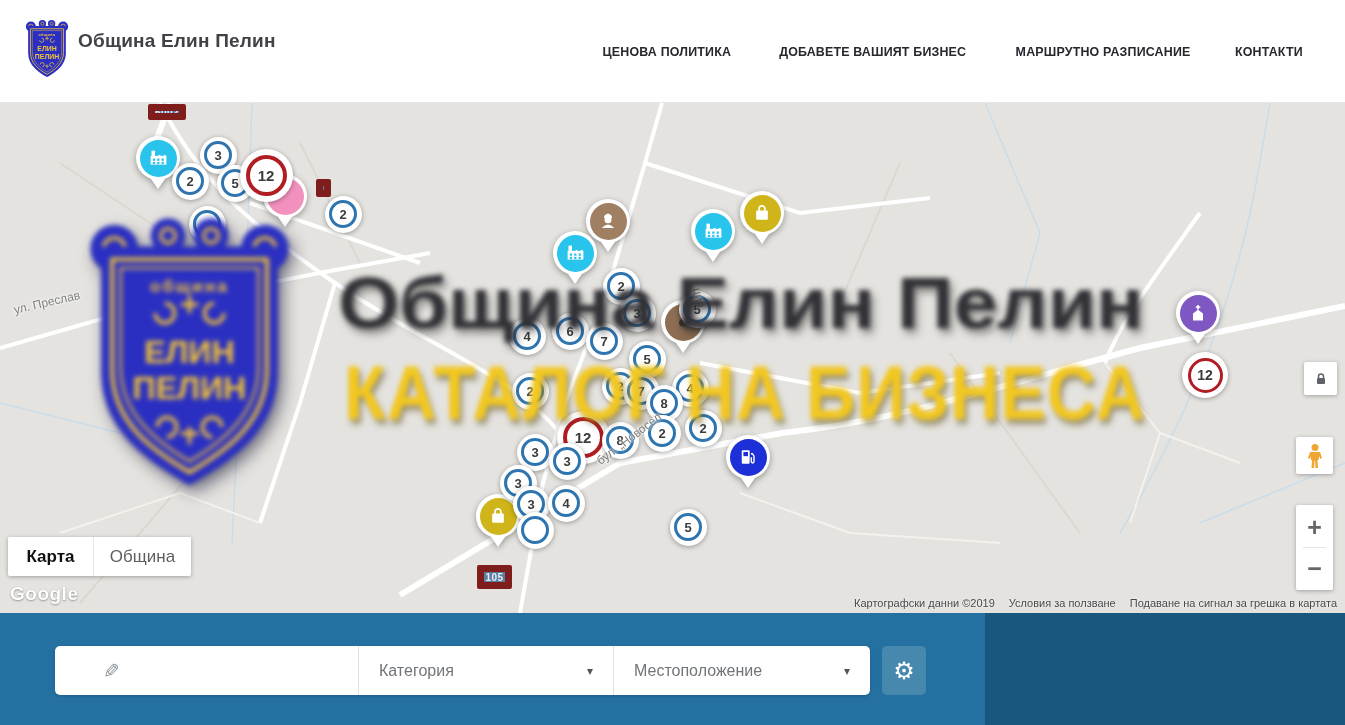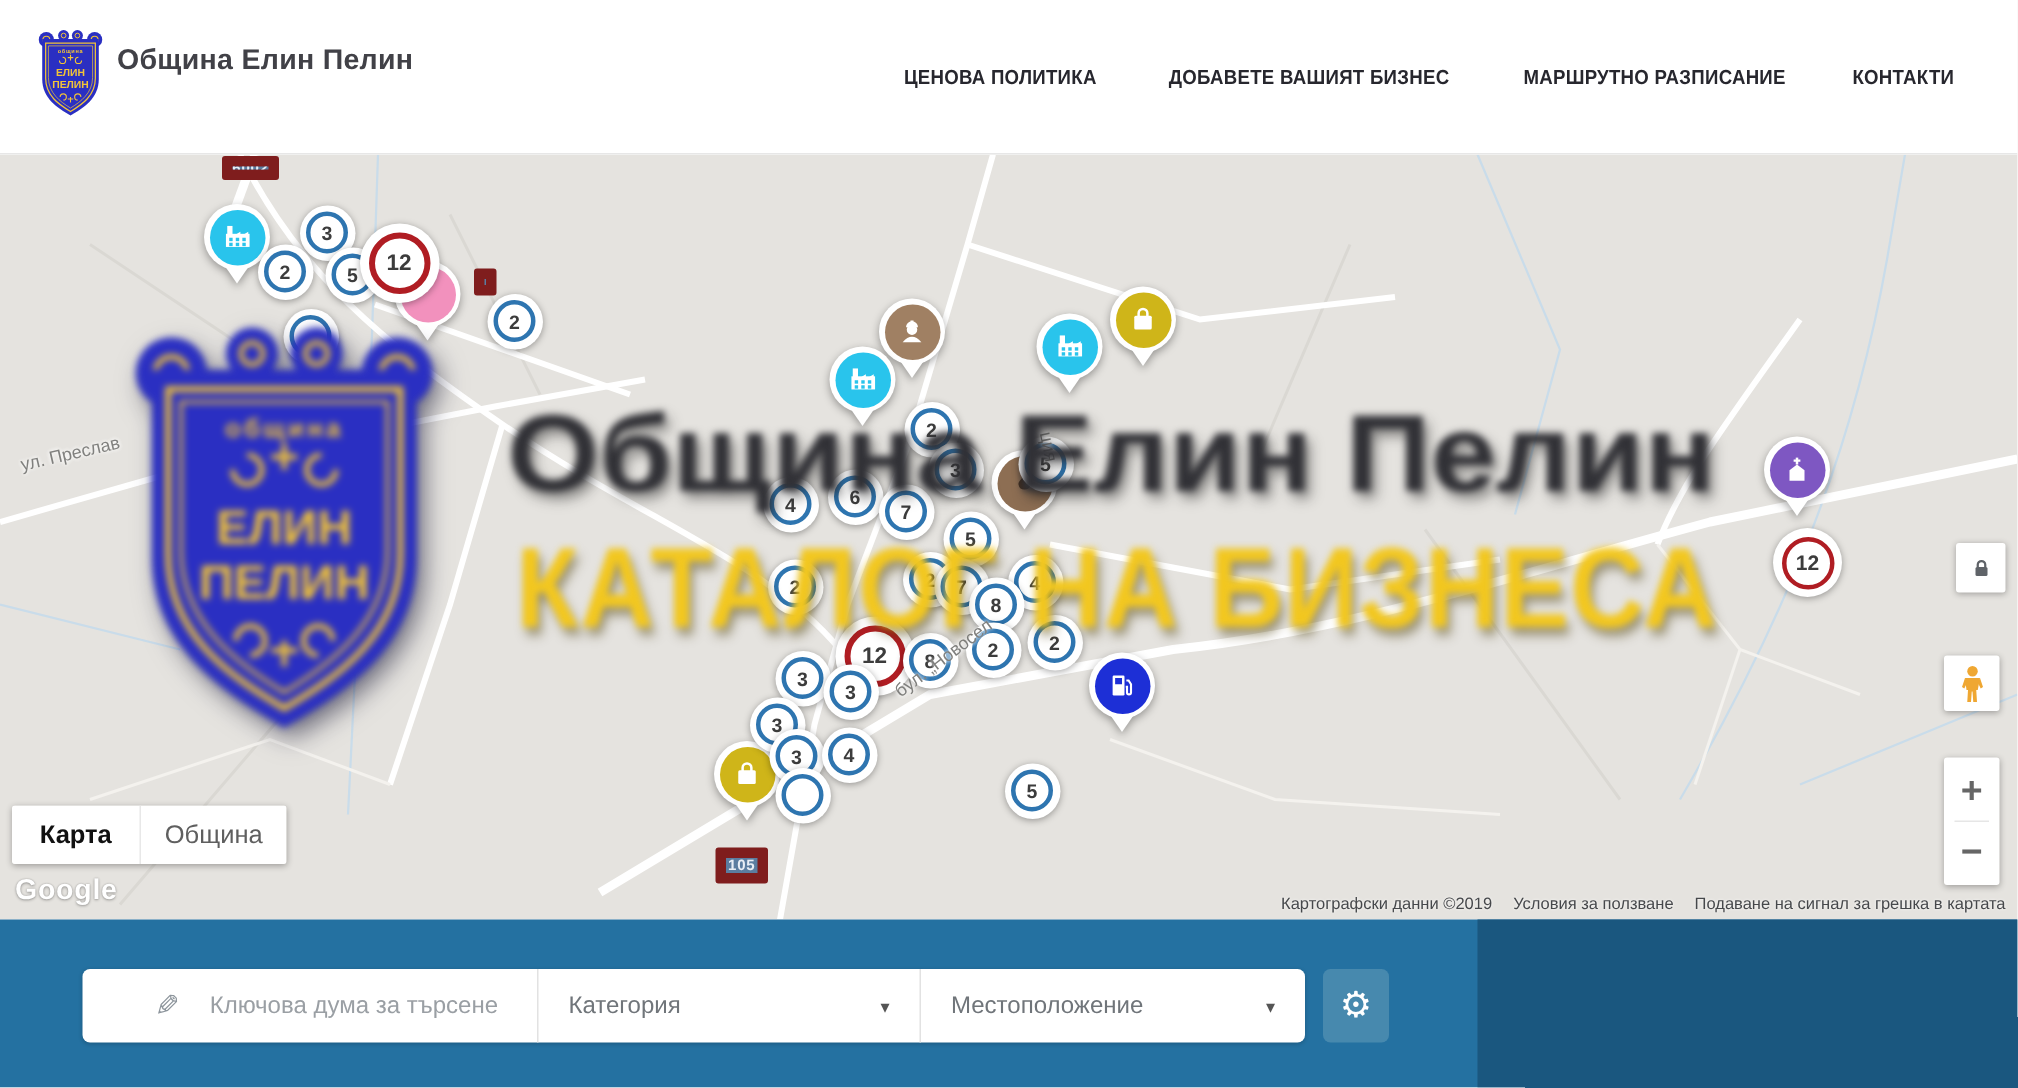--- a/index.html
+++ b/index.html
@@ -432,21 +432,20 @@
       <span class="attr-link">Подаване на сигнал за грешка в картата</span>
     </div>
   </div>
 
   <div id="search-bar">
     <div id="search-bar-right"></div>
 
     <div id="field-group">
       <div id="keyword-section">
         <span id="pencil-icon">✎</span>
-        <input id="keyword-input" type="text" placeholder="Ключова дума за търсене" style="">
       </div>
       <div class="field-divider"></div>
       <div id="category-field" class="select-field">
         <span class="select-label">Категория</span>
         <span class="caret">▾</span>
       </div>
       <div class="field-divider"></div>
       <div id="location-field" class="select-field">
         <span class="select-label">Местоположение</span>
         <span class="caret">▾</span>

